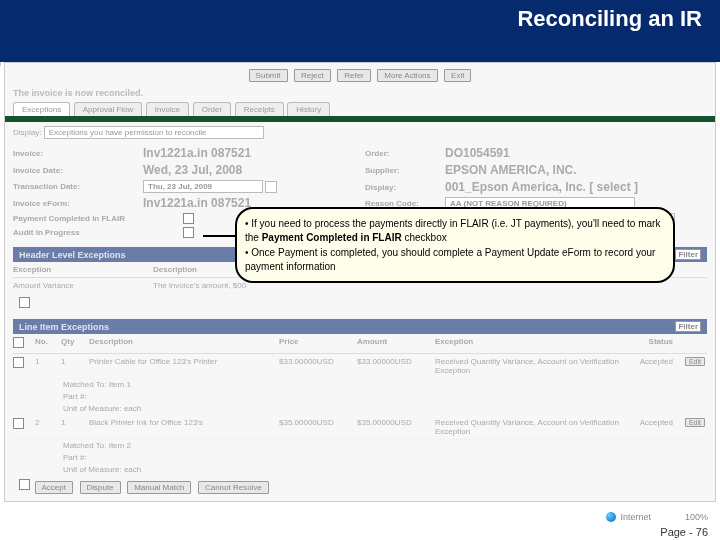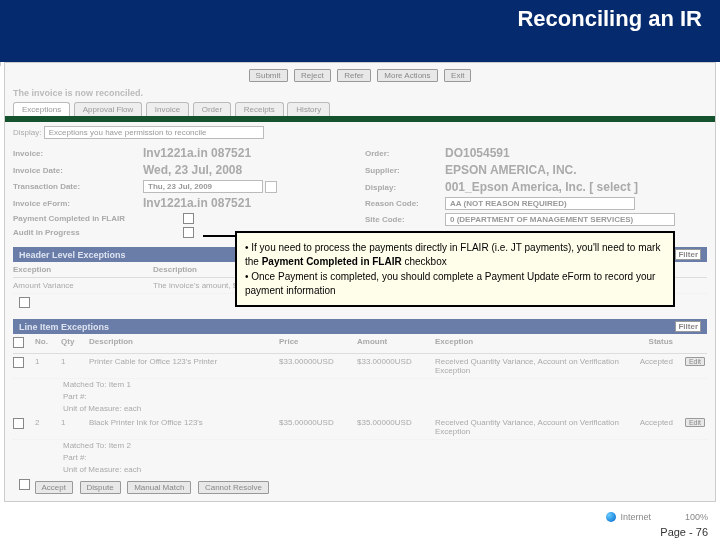--- a/index.html
+++ b/index.html
@@ -200,21 +200,21 @@
       <span class="chk"></span>
       <span class="btn">Accept</span>
       <span class="btn">Dispute</span>
       <span class="btn">Manual Match</span>
       <span class="btn">Cannot Resolve</span>
     </div>
   </div>
 
   <div class="callout-line" style="left:198px; top:172px; width:34px; height:2px;"></div>
 
-  <div class="callout-box" style="left:230px; top:168px;">
+  <div class="callout-box" style="left:230px; top:144px;border-radius:18px;">
     <p>
       <span>• If you need to process the payments directly in FLAIR (i.e. JT payments), you'll need to mark the </span><b>Payment Completed in FLAIR</b><span> checkbox</span>
     </p>
     <p>• Once Payment is completed, you should complete a Payment Update eForm to record your payment information</p>
   </div>
 
 </div>
 
 <div class="status-strip">
   <span class="globe"></span>

